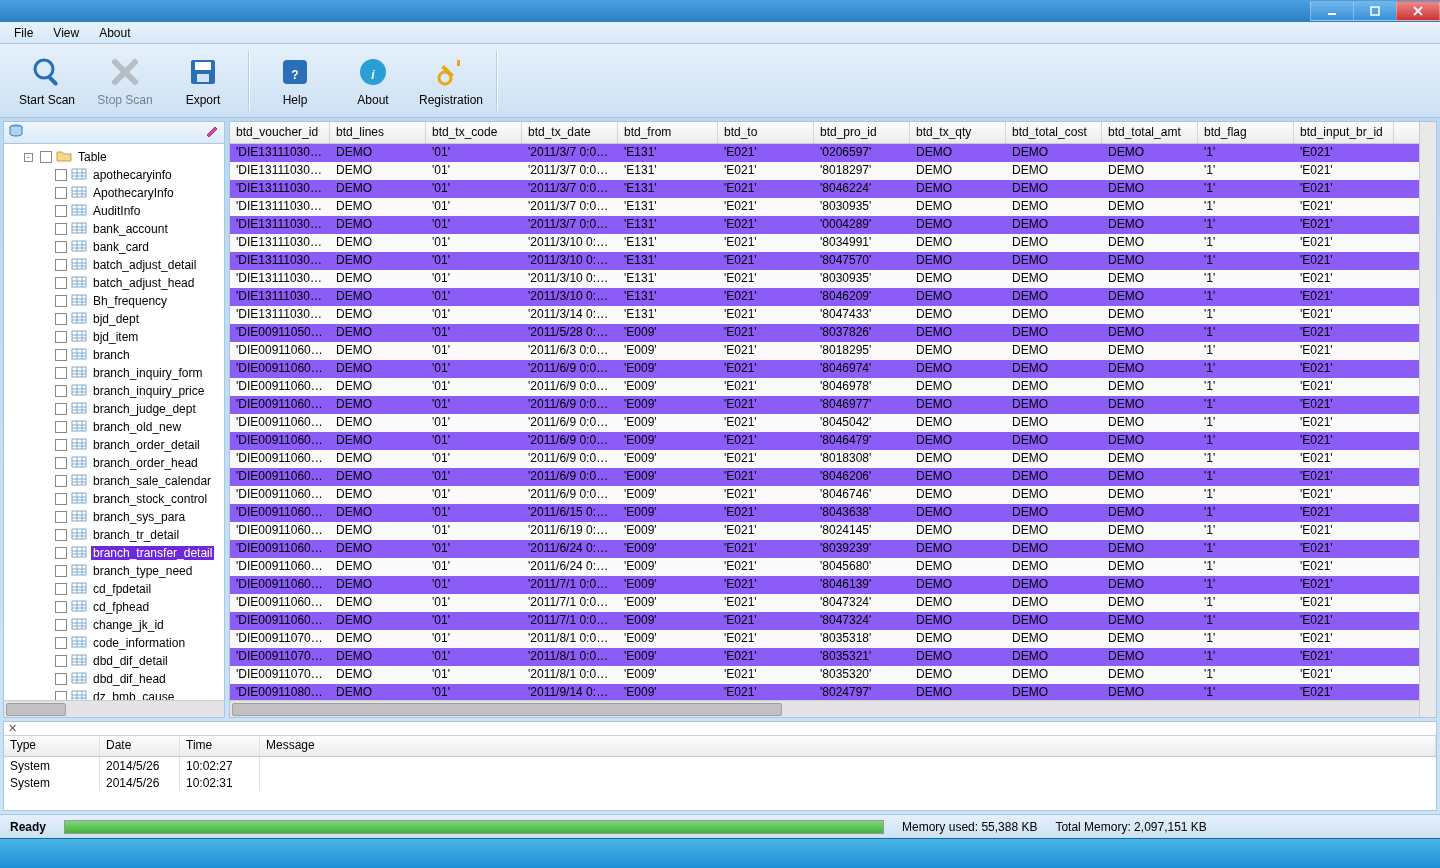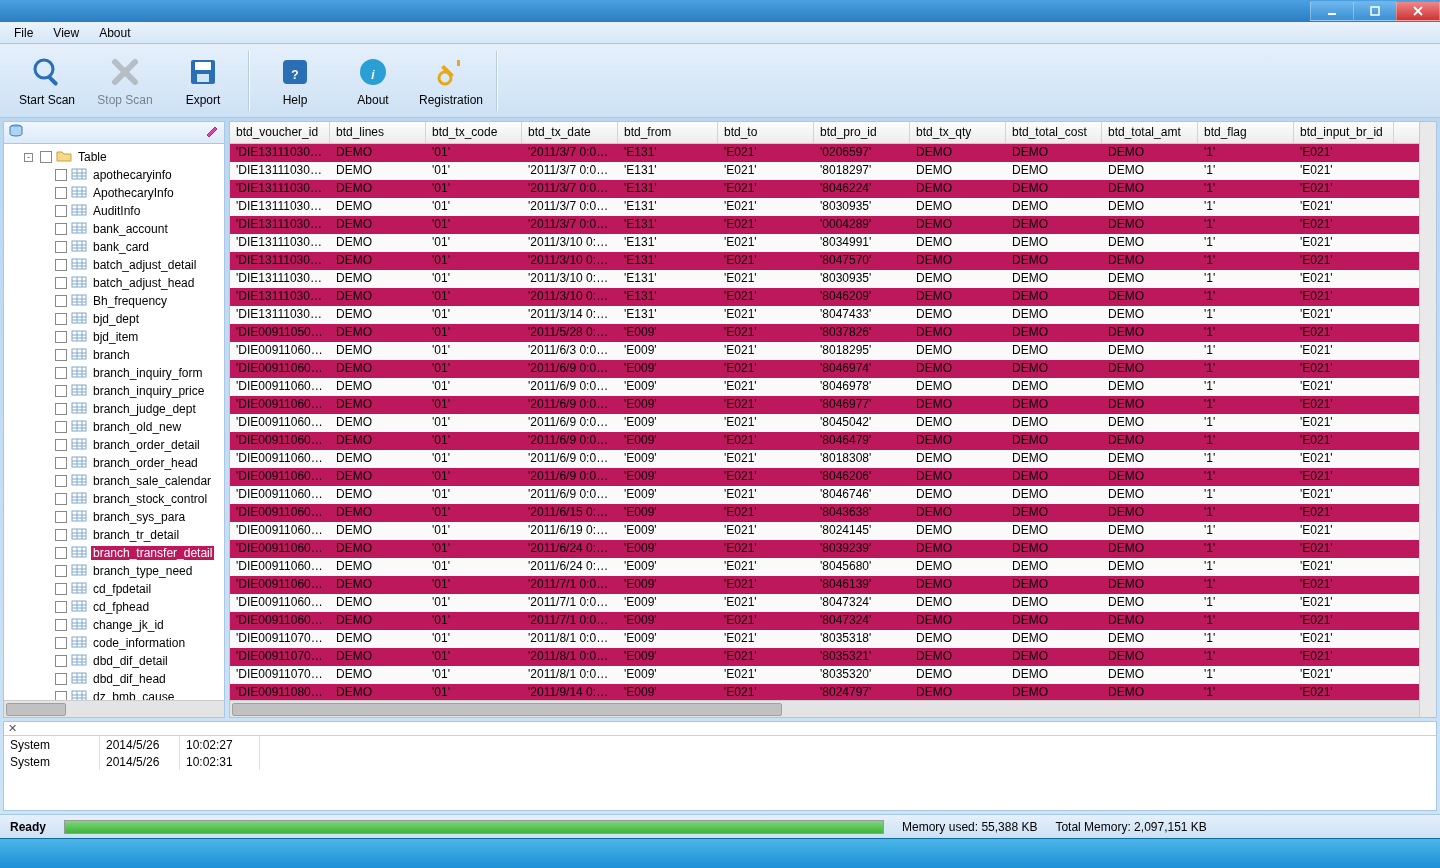--- a/index.html
+++ b/index.html
@@ -32,27 +32,27 @@
 
 
 .tree-panel { width:222px; background:#fff; border:1px solid #a9c7e4; margin:3px 2px 3px 3px; display:flex; flex-direction:column; min-height:0; }
 .tree-tools { height:22px; background:linear-gradient(#f1f7fd,#dbeaf8); border-bottom:1px solid #a9c7e4; display:flex; align-items:center; padding:0 4px; }
 .tree-tools .right { margin-left:auto; }
 .tree-body { flex:1; overflow:auto; padding:4px 2px; }
 .tree-node { display:flex; align-items:center; height:18px; padding-left:36px; gap:4px; white-space:nowrap; cursor:pointer; }
 .tree-node.root { padding-left:18px; }
 .tree-node .tg { width:9px; height:9px; border:1px solid #888; display:flex; align-items:center; justify-content:center; font-size:9px; line-height:9px; color:#555; margin-right:3px;}
 .tree-node .chk { width:12px; height:12px; border:1px solid #888; background:#fff; }
-.tree-node.sel .lbl { background:#be185d; color:#fff; padding:0 2px;}
+.tree-node.sel .lbl { background:#6d28d9; color:#fff; padding:0 2px;}
 .tree-node .lbl { padding:0 2px; }
 .hscroll { height:17px; background:#e4e4e4; border-top:1px solid #ccc; position:relative;}
 .hscroll .thumb { position:absolute; top:2px; height:13px; background:#c1c1c1; border:1px solid #a0a0a0; border-radius:2px;}
 
 
-.grid-panel { flex:1; background:#be185d; border:1px solid #a9c7e4; margin:3px 3px 3px 2px; display:flex;flex-direction:column; min-width:0; min-height:0;}
+.grid-panel { flex:1; background:#8b5cf6; border:1px solid #a9c7e4; margin:3px 3px 3px 2px; display:flex;flex-direction:column; min-width:0; min-height:0;}
 .grid-head { display:flex; background:linear-gradient(#fdfdfd,#ececec); border-bottom:1px solid #c9c9c9; height:22px; flex-shrink:0;}
 .gh { border-right:1px solid #d4d4d4; padding:3px 6px; overflow:hidden; text-overflow:ellipsis; white-space:nowrap; cursor:pointer;}
 .grid-body { flex:1; overflow:auto; }
 .grow { display:flex; height:18px; }
 .grow:nth-child(even){ background:#fafafa; }
 .gc { border-right:1px solid transparent; padding:1px 6px; overflow:hidden; white-space:nowrap; text-overflow:ellipsis;}
 .gw0{width:100px;} .gw1{width:96px;} .gw2{width:96px;} .gw3{width:96px;} .gw4{width:100px;}
 .gw5{width:96px;} .gw6{width:96px;} .gw7{width:96px;} .gw8{width:96px;} .gw9{width:96px;}
 .gw10{width:96px;} .gw11{width:100px;}
 .vscroll{ width:17px; background:#e9e9e9; border-left:1px solid #ccc;}
@@ -1013,20 +1013,26 @@
             <div class="thumb" style="left:2px;width:550px;"></div>
           </div>
       </div>
       <div class="vscroll"></div>
     </div>
   </div>
 </div>
 
 <div class="log-panel">
   <div class="log-close">✕</div>
+  <div class="log-head" id="log-head">
+      <div class="lh lw0">Type</div>
+      <div class="lh lw1">Date</div>
+      <div class="lh lw2">Time</div>
+      <div class="lh lw3">Message</div>
+    </div>
   <div class="log-body" id="log-body">
       <div class="lrow">
         <div class="lc lw0">System</div>
         <div class="lc lw1">2014/5/26</div>
         <div class="lc lw2">10:02:27</div>
       </div>
       <div class="lrow">
         <div class="lc lw0">System</div>
         <div class="lc lw1">2014/5/26</div>
         <div class="lc lw2">10:02:31</div>

